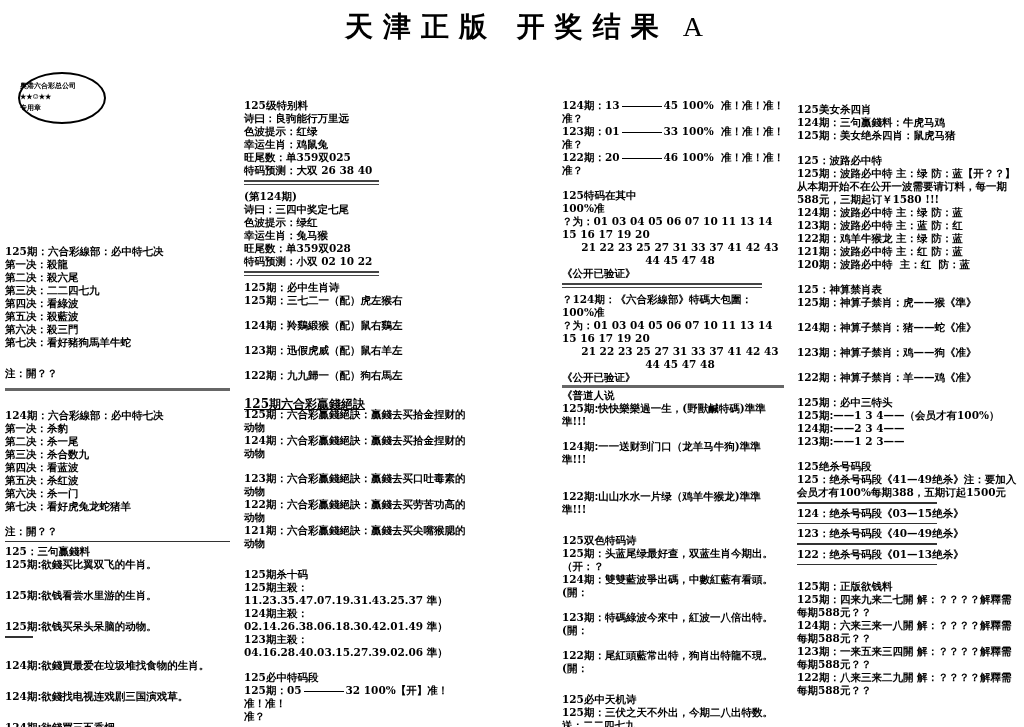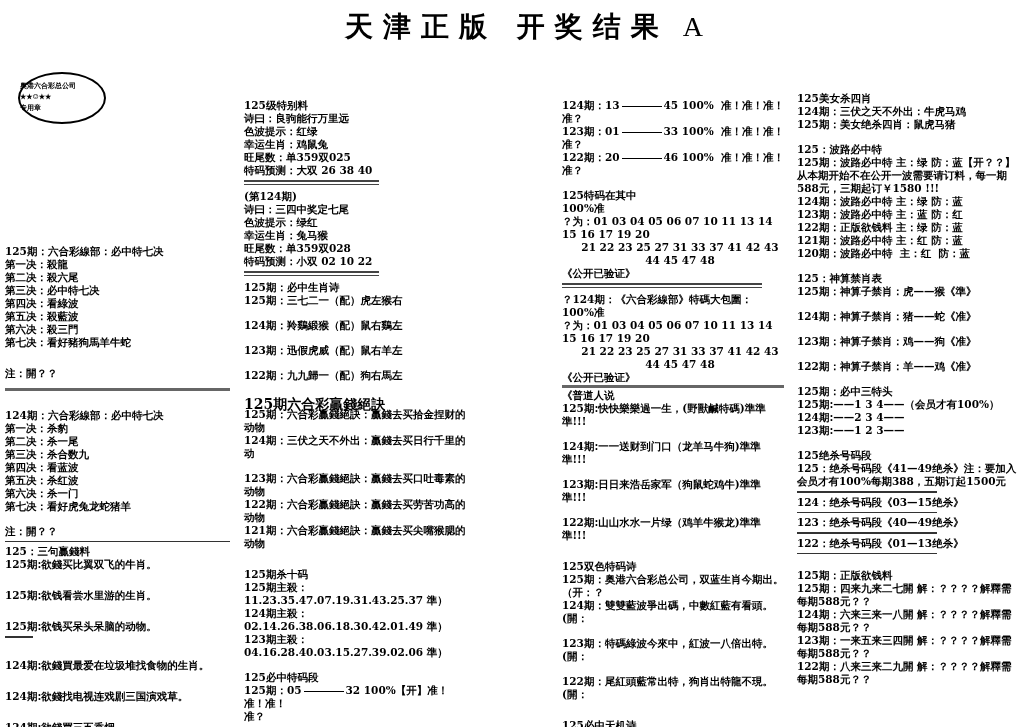--- a/index.html
+++ b/index.html
@@ -28,21 +28,21 @@
 <div class="stamp">
   <div class="t1">奥港六合彩总公司</div>
   <div>★★☺★★</div>
   <div>专用章</div>
 </div>
 
 <div class="col" style="left:5px;top:210px;width:225px;">
   <p>125期：六合彩線部：必中特七决</p>
   <p>第一决：殺龍</p>
   <p>第二决：殺六尾</p>
-  <p>第三决：必中特七决</p>
+  <p>第三决：二二四七九</p>
   <p>第四决：看綠波</p>
   <p>第五决：殺藍波</p>
   <p>第六决：殺三門</p>
   <p>第七决：看好豬狗馬羊牛蛇</p>
   <div class="gap2"></div>
   <p>注：開？？</p>
   <div class="thick" style="margin-top:8px;"></div>
   <div style="height:14px"></div>
   <p>124期：六合彩線部：必中特七决</p>
   <p>第一决：杀豹</p>
@@ -88,23 +88,23 @@
   <div class="dbl" style="width:135px"></div>
   <p>125期：必中生肖诗</p>
   <p>125期：三七二一（配）虎左猴右</p>
   <div class="gap"></div>
   <p>124期：羚鷄緞猴（配）鼠右鷄左</p>
   <div class="gap"></div>
   <p>123期：迅假虎威（配）鼠右羊左</p>
   <div class="gap"></div>
   <p>122期：九九歸一（配）狗右馬左</p>
   <div class="gap2"></div>
-  <p style="font-size:14px;line-height:8px;">125期六合彩贏錢絕訣</p>
+  <p style="font-size:12px;line-height:8px;text-decoration:underline;">125期六合彩贏錢絕訣</p>
   <p>125期：六合彩贏錢絕訣：贏錢去买拾金捏财的动物</p>
-  <p>124期：三伏之天不外出：贏錢去买日行千里的动</p>
+  <p>124期：六合彩贏錢絕訣：贏錢去买拾金捏财的动物</p>
   <div class="gap"></div>
   <p>123期：六合彩贏錢絕訣：贏錢去买口吐毒素的动物</p>
   <p>122期：六合彩贏錢絕訣：贏錢去买劳苦功高的动物</p>
   <p>121期：六合彩贏錢絕訣：贏錢去买尖嘴猴腮的动物</p>
   <div class="gap2"></div>
   <p>125期杀十码</p>
   <p>125期主殺：11.23.35.47.07.19.31.43.25.37 準）</p>
   <p>124期主殺：02.14.26.38.06.18.30.42.01.49 準）</p>
   <p>123期主殺：04.16.28.40.03.15.27.39.02.06 準）</p>
   <div class="gap"></div>
@@ -131,47 +131,46 @@
   <p>100%准</p>
   <p>？为：01 03 04 05 06 07 10 11 13 14 15 16 17 19 20</p>
   <p class="nums">21 22 23 25 27 31 33 37 41 42 43 44 45 47 48</p>
   <p>《公开已验证》</p>
   <div class="thick" style="margin:1px 0;"></div>
   <p>《普道人说</p>
   <p>125期:快快樂樂過一生，(野獸鹹特碼)準準準!!!</p>
   <div class="gap"></div>
   <p>124期:一一送财到门口（龙羊马牛狗)準準準!!!</p>
   <div class="gap"></div>
-  <p>123期:日日来浩岳家军（狗鼠蛇鸡牛)準準準!!!</p>
   <div class="gap"></div>
   <p>122期:山山水水一片绿（鸡羊牛猴龙)準準準!!!</p>
   <div class="gap2"></div>
   <p>125双色特码诗</p>
-  <p>125期：奥港六合彩总公司，双蓝生肖今期出。（开：？</p>
+  <p>125期：头蓝尾绿最好查，双蓝生肖今期出。（开：？</p>
   <p>124期：雙雙藍波爭出碼，中數紅藍有看頭。(開：</p>
   <div class="gap"></div>
   <p>123期：特碼綠波今來中，紅波一八倍出特。(開：</p>
   <div class="gap"></div>
   <p>122期：尾紅頭藍常出特，狗肖出特龍不現。(開：</p>
   <div class="gap2"></div>
   <p>125必中天机诗</p>
   <p>125期：三伏之天不外出，今期二八出特数。送：二二四七九。</p>
 
 </div>
 
-<div class="col" style="left:797px;top:57px;width:222px;">
+<div class="col" style="left:797px;top:68px;width:222px;">
   <p>125美女杀四肖</p>
-  <p>124期：三伏之天不外出：牛虎马鸡</p>
+  <p>124期：三句贏錢料：牛虎马鸡</p>
   <p>125期：美女绝杀四肖：鼠虎马猪</p>
   <div class="gap"></div>
   <p>125：波路必中特</p>
   <p>125期：波路必中特 主：绿 防：蓝【开？？】从本期开始不在公开一波需要请订料，每一期588元，三期起订￥1580 !!!</p>
   <p>124期：波路必中特 主：绿 防：蓝</p>
   <p>123期：波路必中特 主：蓝 防：红</p>
-  <p>122期：正版欲钱料 主：绿 防：蓝</p>
+  <p>122期：鸡羊牛猴龙 主：绿 防：蓝</p>
   <p>121期：波路必中特 主：红 防：蓝</p>
   <p>120期：波路必中特  主：红  防：蓝</p>
   <div class="gap"></div>
   <p>125：神算禁肖表</p>
   <p>125期：神算子禁肖：虎——猴《準》</p>
   <div class="gap"></div>
   <p>124期：神算子禁肖：猪——蛇《准》</p>
   <div class="gap"></div>
   <p>123期：神算子禁肖：鸡——狗《准》</p>
   <div class="gap"></div>

